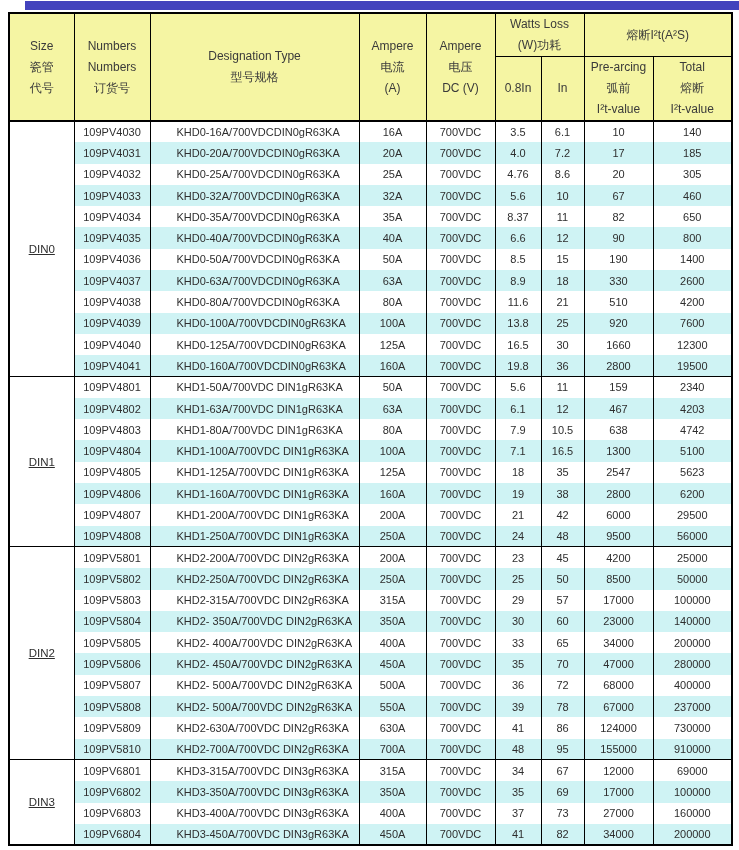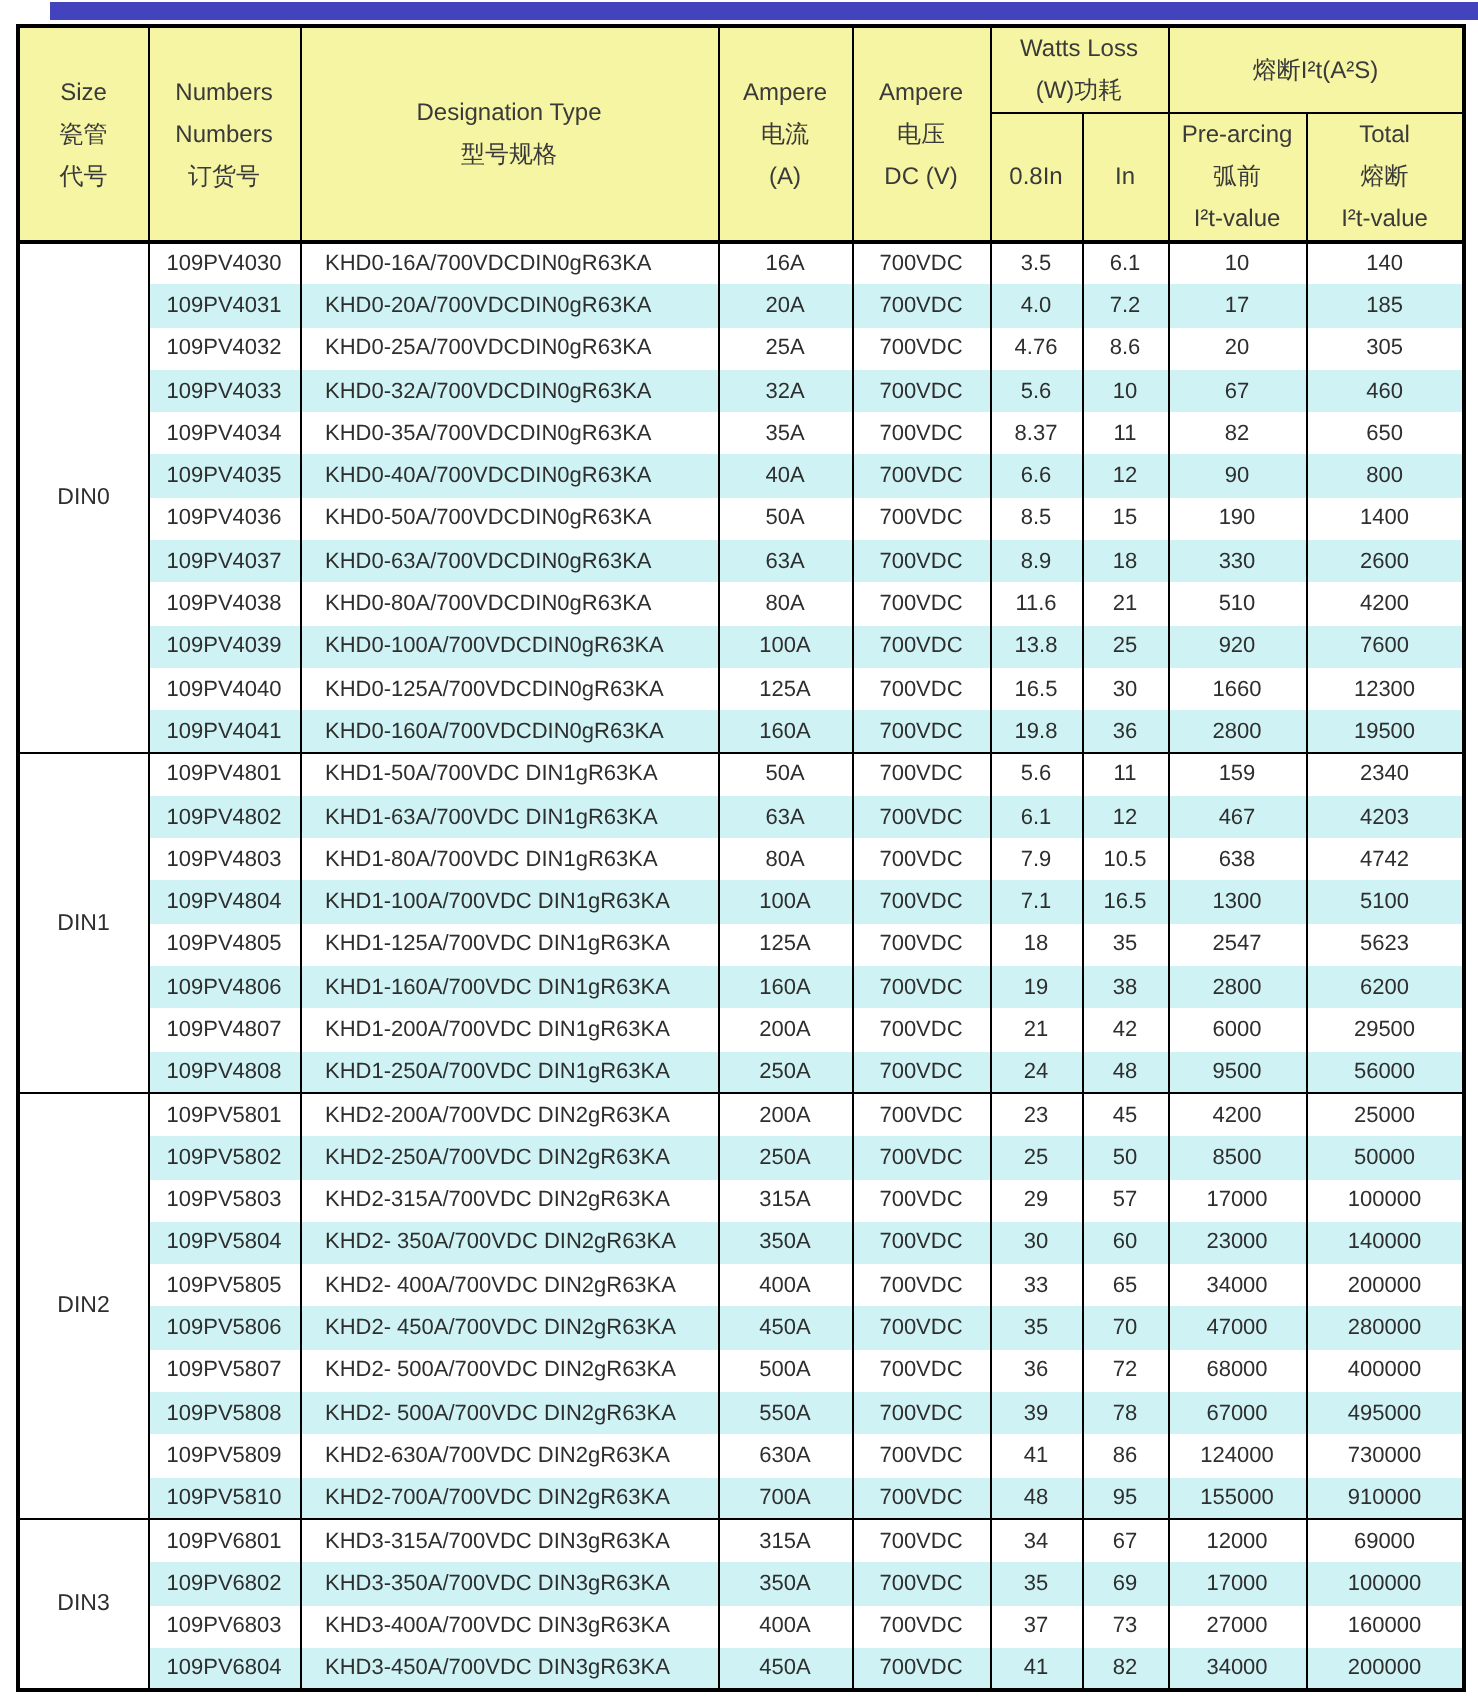--- a/index.html
+++ b/index.html
@@ -50,24 +50,25 @@
     text-align: center;
     vertical-align: middle;
     background: #ffffff;
   }
   tbody tr:nth-child(even) td { background: #CFF3F4; }
   tbody td.size-cell {
     background: #ffffff !important;
     font-size: 11.5px;
     text-align: center;
     vertical-align: middle;
+    text-decoration: underline;
   }
   tbody td.c1 {
     text-align: left;
-    padding-left: 12px;
+    padding-left: 26px;
   }
 </style>
 </head>
 <body>
 
 <div class="top-bar"></div>
 
 <table class="spec">
   <colgroup>
     <col style="width:65px">
@@ -412,21 +413,21 @@
         <td class="c7">400000</td>
       </tr>
       <tr>
         <td class="c0">109PV5808</td>
         <td class="c1">KHD2- 500A/700VDC DIN2gR63KA</td>
         <td class="c2">550A</td>
         <td class="c3">700VDC</td>
         <td class="c4">39</td>
         <td class="c5">78</td>
         <td class="c6">67000</td>
-        <td class="c7">495000</td>
+        <td class="c7">237000</td>
       </tr>
       <tr>
         <td class="c0">109PV5809</td>
         <td class="c1">KHD2-630A/700VDC DIN2gR63KA</td>
         <td class="c2">630A</td>
         <td class="c3">700VDC</td>
         <td class="c4">41</td>
         <td class="c5">86</td>
         <td class="c6">124000</td>
         <td class="c7">730000</td>

